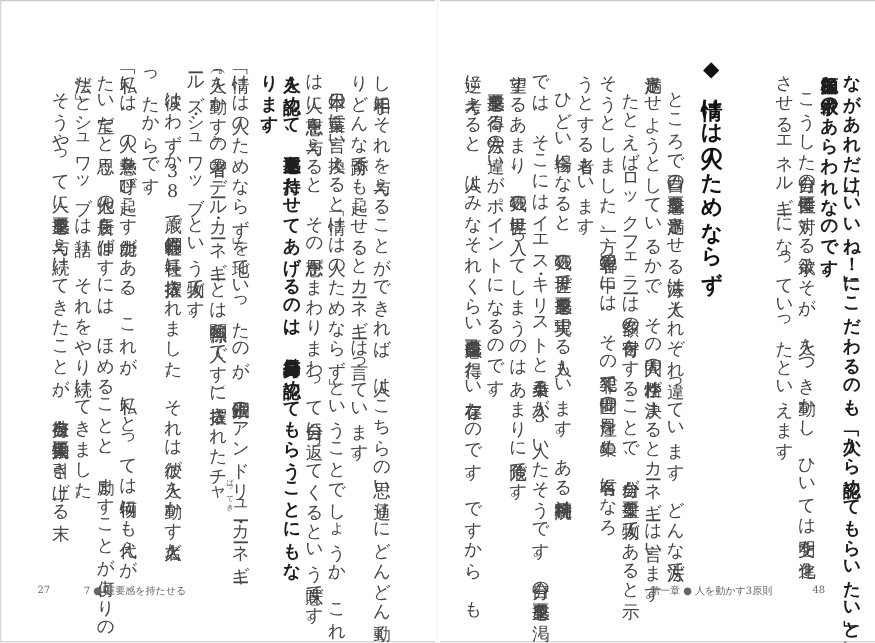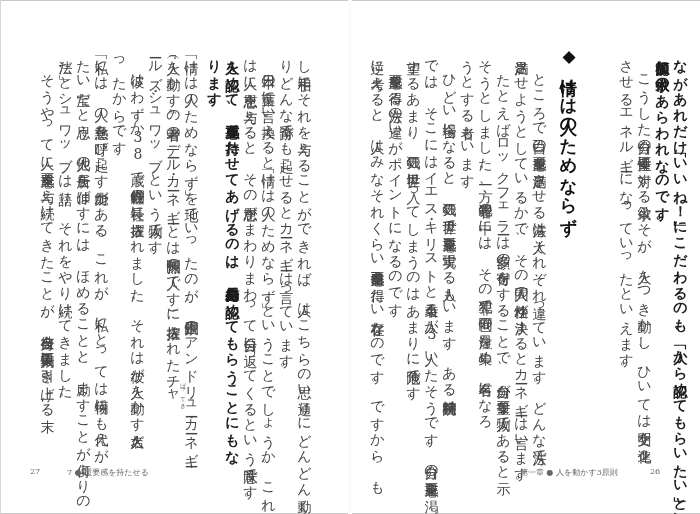--- a/index.html
+++ b/index.html
@@ -74,21 +74,21 @@
   <div class="col indent" style="left:495px">たとえばロックフェラーは多額の寄付をすることで、自分が重要な人物であると示</div>
   <div class="col" style="left:477px">そうとしました。一方、犯罪者の中には、その犯罪で世間の注目を集め、有名になろ</div>
   <div class="col" style="left:459px">うとする者もいます。</div>
   <div class="col indent" style="left:441px">ひどい場合になると、狂気の世界で重要感を実現する人もいます。ある精神科病院</div>
   <div class="col" style="left:423px">では、そこにはイエス・キリストと名乗る人が3人いたそうです。自分の重要感を渇</div>
   <div class="col" style="left:405px">望するあまり、狂気の世界に入ってしまうのはあまりに危険です。</div>
   <div class="col indent" style="left:387px">重要感を得る方法の違いがポイントになるのです。</div>
   <div class="col" style="left:369px">逆に考えると、人はみなそれくらい自己重要感を得たい存在なのです。ですから、も</div>
 
   <div class="footer" style="left:520px">第一章 ● 人を動かす3原則</div>
-  <div class="footer" style="left:650px">26</div>
+  <div class="footer" style="left:650px">48</div>
 </section>
 
 <section>
   <div class="col" style="left:296px">し相手にそれを与えることができれば、人はこちらの思い通りにどんどん動く、つま</div>
   <div class="col" style="left:278px">りどんな奇跡でも起こせるとカーネギーは言っています。</div>
   <div class="col indent" style="left:260px">日本の言葉に言い換えると「情けは人のためならず」ということでしょうか。これ</div>
   <div class="col" style="left:242px">は人に恩恵を与えると、その恩恵がまわりまわって自分に返ってくるという意味です。</div>
   <div class="col bold" style="left:224px">人を認めて、重要感を持たせてあげるのは、結局自分自身を認めてもらうことにもな</div>
   <div class="col bold" style="left:206px">ります。</div>
   <div class="col" style="left:183px">「情けは人のためならず」を地でいったのが、鉄鋼王のアンドリュー・カーネギー</div>

